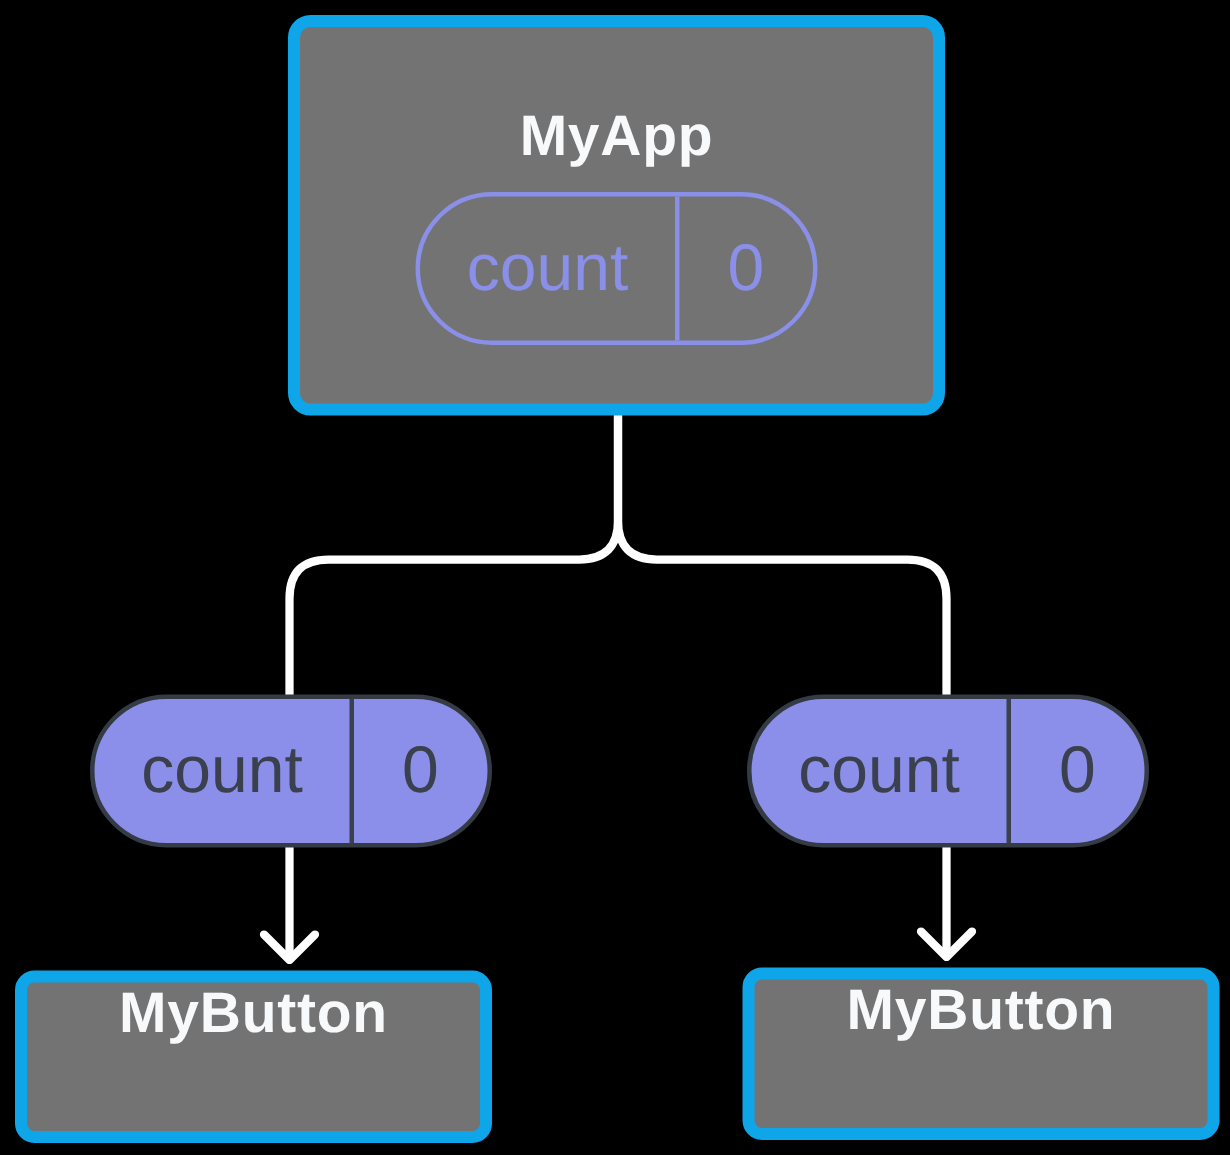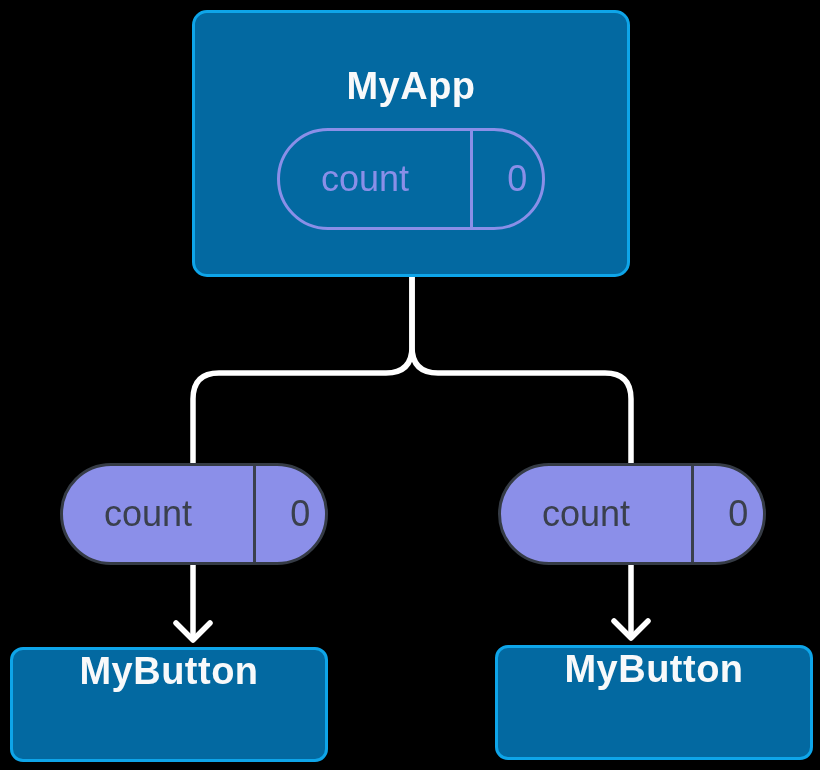--- a/index.html
+++ b/index.html
@@ -24,22 +24,22 @@
   .connectors path {
     fill: none;
     stroke: #ffffff;
     stroke-width: 5.5;
     stroke-linecap: round;
     stroke-linejoin: round;
   }
   .node {
     position: absolute;
     box-sizing: border-box;
-    background: #0369a1;
-    border: 3px solid #0ea5e9;
+    background: #737373;
+    border: 8px solid #0ea5e9;
     z-index: 2;
   }
   .node-root {
     left: 192px;
     top: 10px;
     width: 438px;
     height: 267px;
     border-radius: 15px;
   }
   .node-title {
@@ -72,23 +72,22 @@
   }
   .pill {
     position: absolute;
     box-sizing: border-box;
     width: 268px;
     height: 102px;
     border-radius: 52px;
     display: flex;
     align-items: stretch;
     z-index: 3;
-    font-size: 36px;
+    font-size: 44px;
     font-weight: 400;
-    gap: 20px;
   }
   .pill-outline {
     border: 3px solid #8a8fe8;
     background: transparent;
     color: #8a8fe8;
   }
   .pill-outline .pill-divider { background: #8a8fe8; }
   .pill-filled {
     border: 3px solid #353b45;
     background: #8b8fe9;

